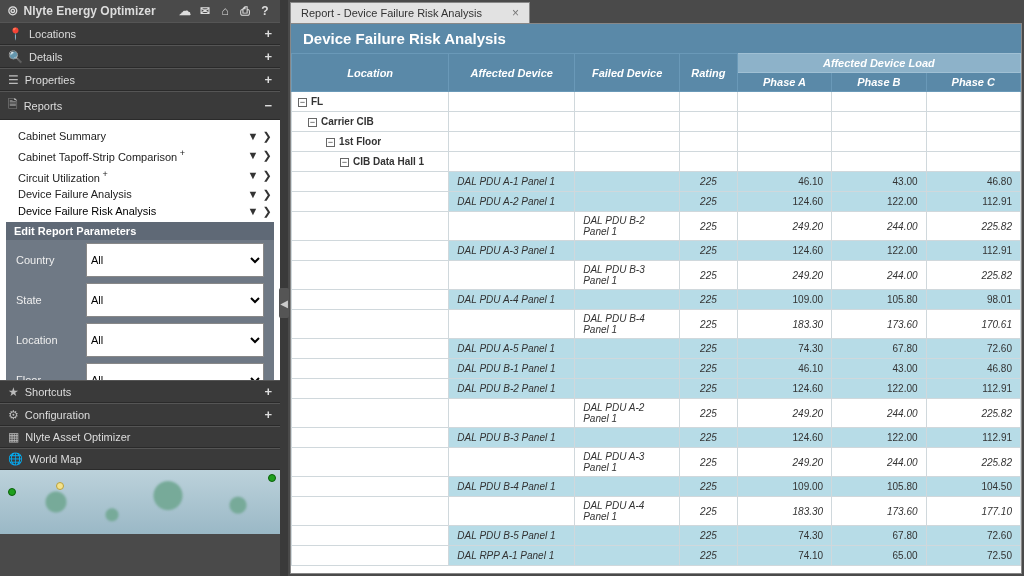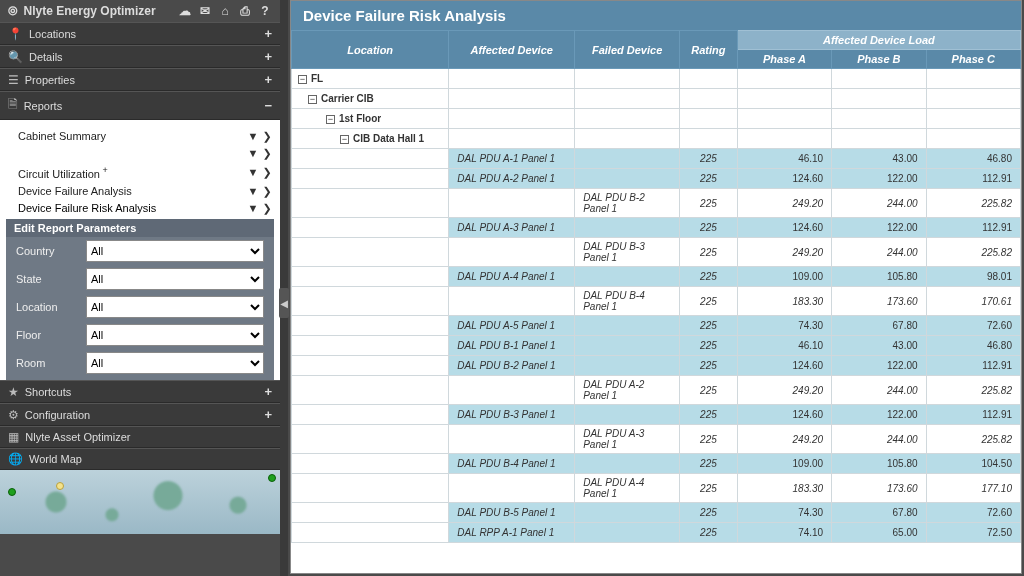--- a/index.html
+++ b/index.html
@@ -17,21 +17,21 @@
   .sb-body { background:#fff; color:#333; padding:8px 0; overflow:auto;}
   .report-row{ display:flex; align-items:center; padding:1px 6px 1px 18px; font-size:11px; line-height:15px; color:#222;}
   .report-row.selected{ color:#000; font-weight:normal;}
   .report-row .spacer{flex:1}
   .report-row .rr-ic{ width:14px; text-align:center; color:#333; font-size:11px;}
   .sup{font-size:9px; vertical-align:super;}
   .param-box{ background:#6f7985; color:#fff; margin:2px 6px; padding:0 0 6px 0;}
   .param-title{ background:#5f6976; color:#fff; font-size:11px; font-weight:bold; padding:3px 8px;}
   .param-row{ display:flex; align-items:center; padding:3px 10px; gap:8px;}
   .param-row label{ width:62px; font-size:11px; color:#eee;}
-  .param-row select{ flex:1; font-size:11px; background:#fff; border:1px solid #888; height:22px;}
+  .param-row select{ flex:1; font-size:11px; background:#fff; border:1px solid #888; height:34px;}
   .map-area{height:64px; background:linear-gradient(#bcd2db,#9ab8c6); position:relative; overflow:hidden;}
   .map-area::before{content:""; position:absolute; inset:0; background:
     radial-gradient(circle at 20% 50%, #7a9 0 10px, transparent 11px),
     radial-gradient(circle at 60% 40%, #7a9 0 14px, transparent 15px),
     radial-gradient(circle at 85% 55%, #7a9 0 8px, transparent 9px),
     radial-gradient(circle at 40% 70%, #7a9 0 6px, transparent 7px);
     filter:blur(1px);
   }
   .map-dot{position:absolute; width:8px;height:8px;border-radius:50%;}
   .map-dot.g{background:#1ea01e; border:1px solid #0a600a;}
@@ -105,20 +105,21 @@
 
     <div class="sb-body" style="max-height:260px;">
       <div id="report-list">
           <div class="report-row">
             <span>Cabinet Summary</span>
             <span class="spacer"></span>
             <span class="rr-ic">▼</span>
             <span class="rr-ic">❯</span>
           </div>
           <div class="report-row">
+            <span>Cabinet Tapoff-Strip Comparison<span class="sup"> +</span></span>
             <span class="spacer"></span>
             <span class="rr-ic">▼</span>
             <span class="rr-ic">❯</span>
           </div>
           <div class="report-row">
             <span>Circuit Utilization<span class="sup"> +</span></span>
             <span class="spacer"></span>
             <span class="rr-ic">▼</span>
             <span class="rr-ic">❯</span>
           </div>
@@ -196,20 +197,26 @@
       <div class="map-dot y" style="left:56px; top:12px"></div>
       <div class="map-dot g" style="left:268px; top:4px"></div>
     </div>
   </div>
 
   <div class="divider">
     <div class="pip">◀</div>
   </div>
 
   <div class="main">
+    <div class="tabbar">
+      <div class="tab">
+        <span>Report - Device Failure Risk Analysis</span>
+        <span class="x">×</span>
+      </div>
+    </div>
     <div class="report-area">
       <div class="report-title">Device Failure Risk Analysis</div>
 
       <table class="grid">
         <thead>
           <tr>
             <th rowspan="2" style="width:150px">Location</th>
             <th rowspan="2" style="width:120px">Affected Device</th>
             <th rowspan="2" style="width:100px">Failed Device</th>
             <th rowspan="2" style="width:55px">Rating</th>

